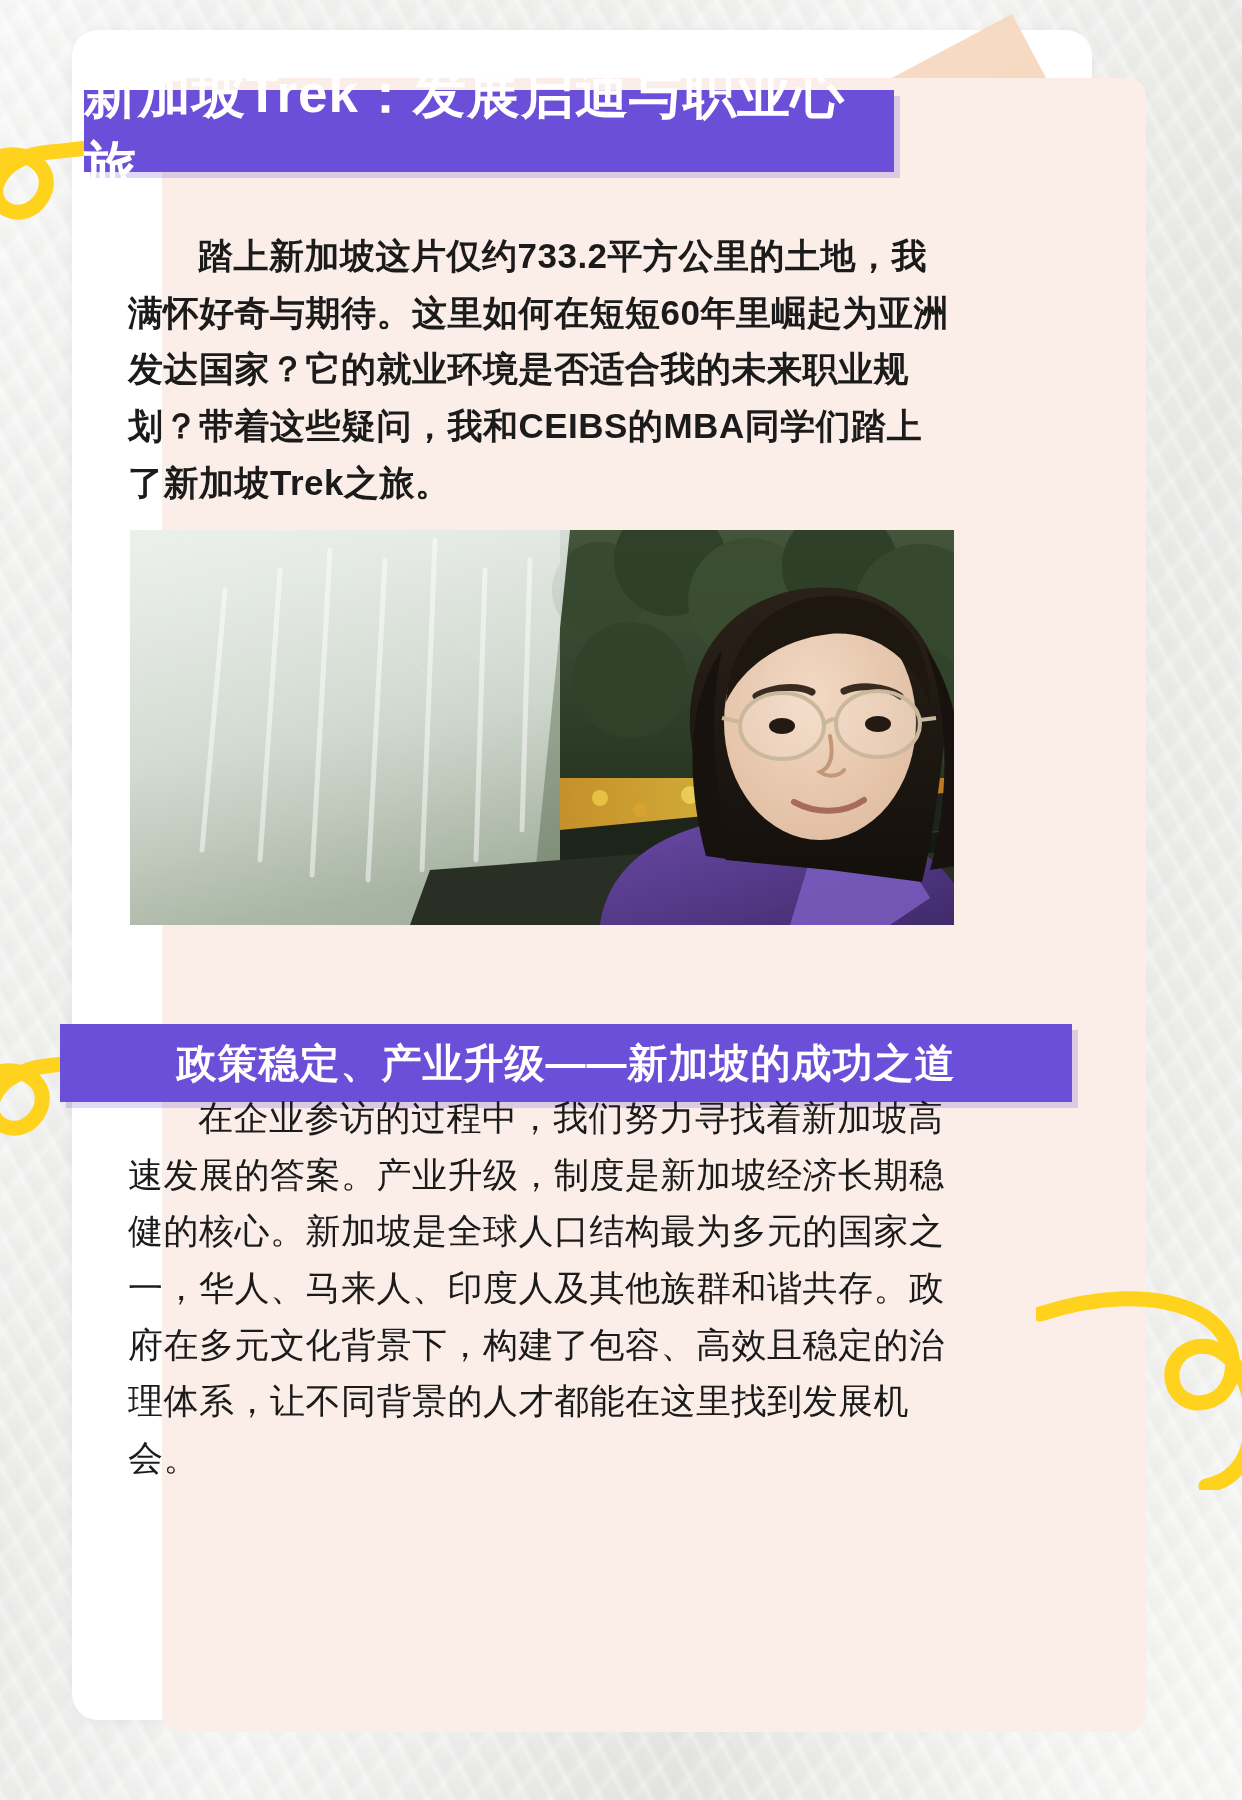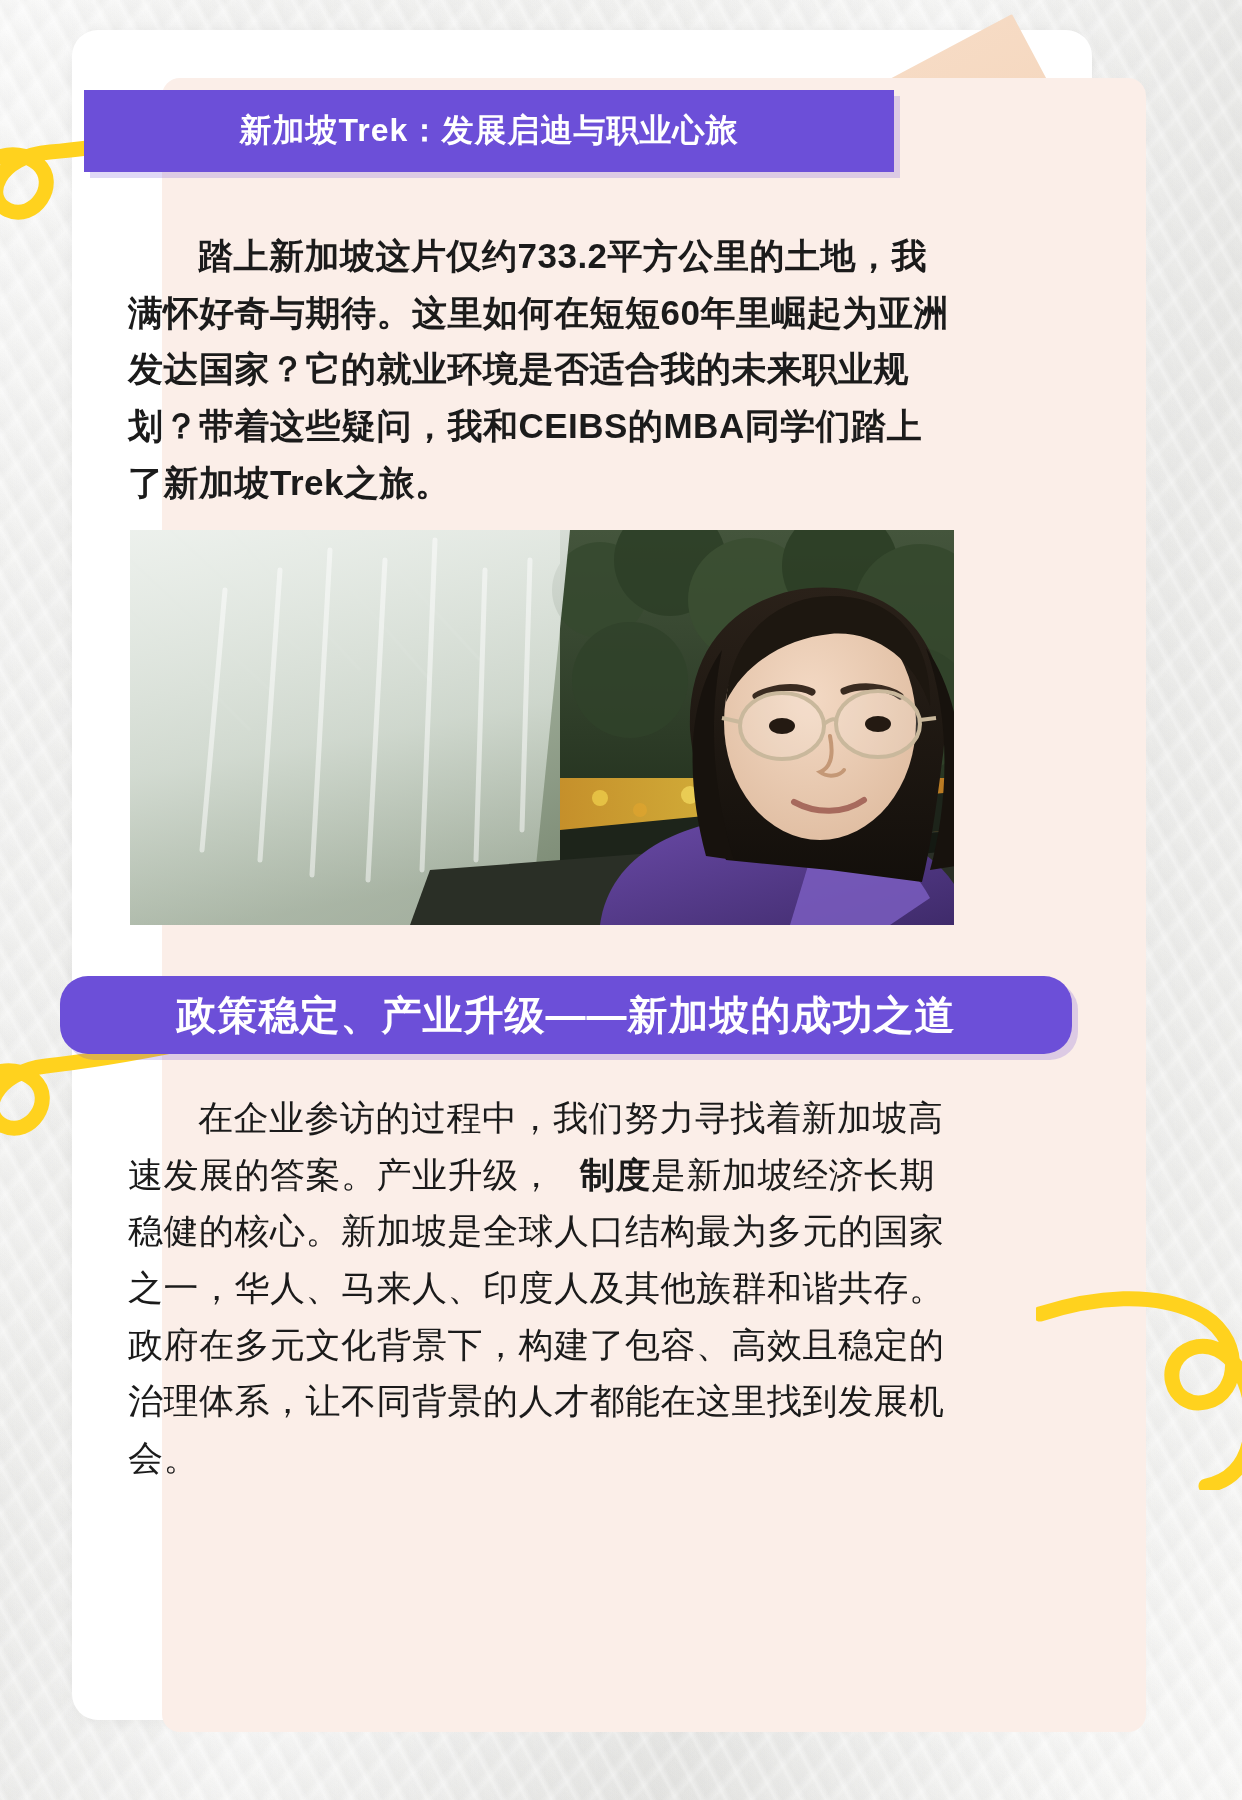--- a/index.html
+++ b/index.html
@@ -90,44 +90,43 @@
     letter-spacing: 1px;
     display: flex;
     align-items: center;
     box-shadow: 6px 6px 0 rgba(108,79,216,0.22);
   }
   .banner-1 {
     left: 84px;
     top: 90px;
     width: 810px;
     height: 82px;
-    font-size: 32px;
+    font-size: 53px;
     padding-left: 0;
     justify-content: center;
   }
   .banner-2 {
     left: 60px;
-    top: 976px;
+    top: 1024px;
     width: 1012px;
     height: 78px;
     font-size: 40px;
     justify-content: center;
-    border-radius: 28px;
   }
 
   
   .para {
     position: absolute;
     font-size: 35px;
     line-height: 1.62;
     color: #1b1b1b;
     text-indent: 70px;
     letter-spacing: 0.5px;
   }
-  .para b { font-weight: bold; margin-left: 26px; }
+  .para b { font-weight: normal; }
   .para-1 {
     left: 128px;
     top: 228px;
     width: 828px;
     font-weight: bold;
   }
   .para-2 {
     left: 128px;
     top: 1090px;
     width: 828px;

